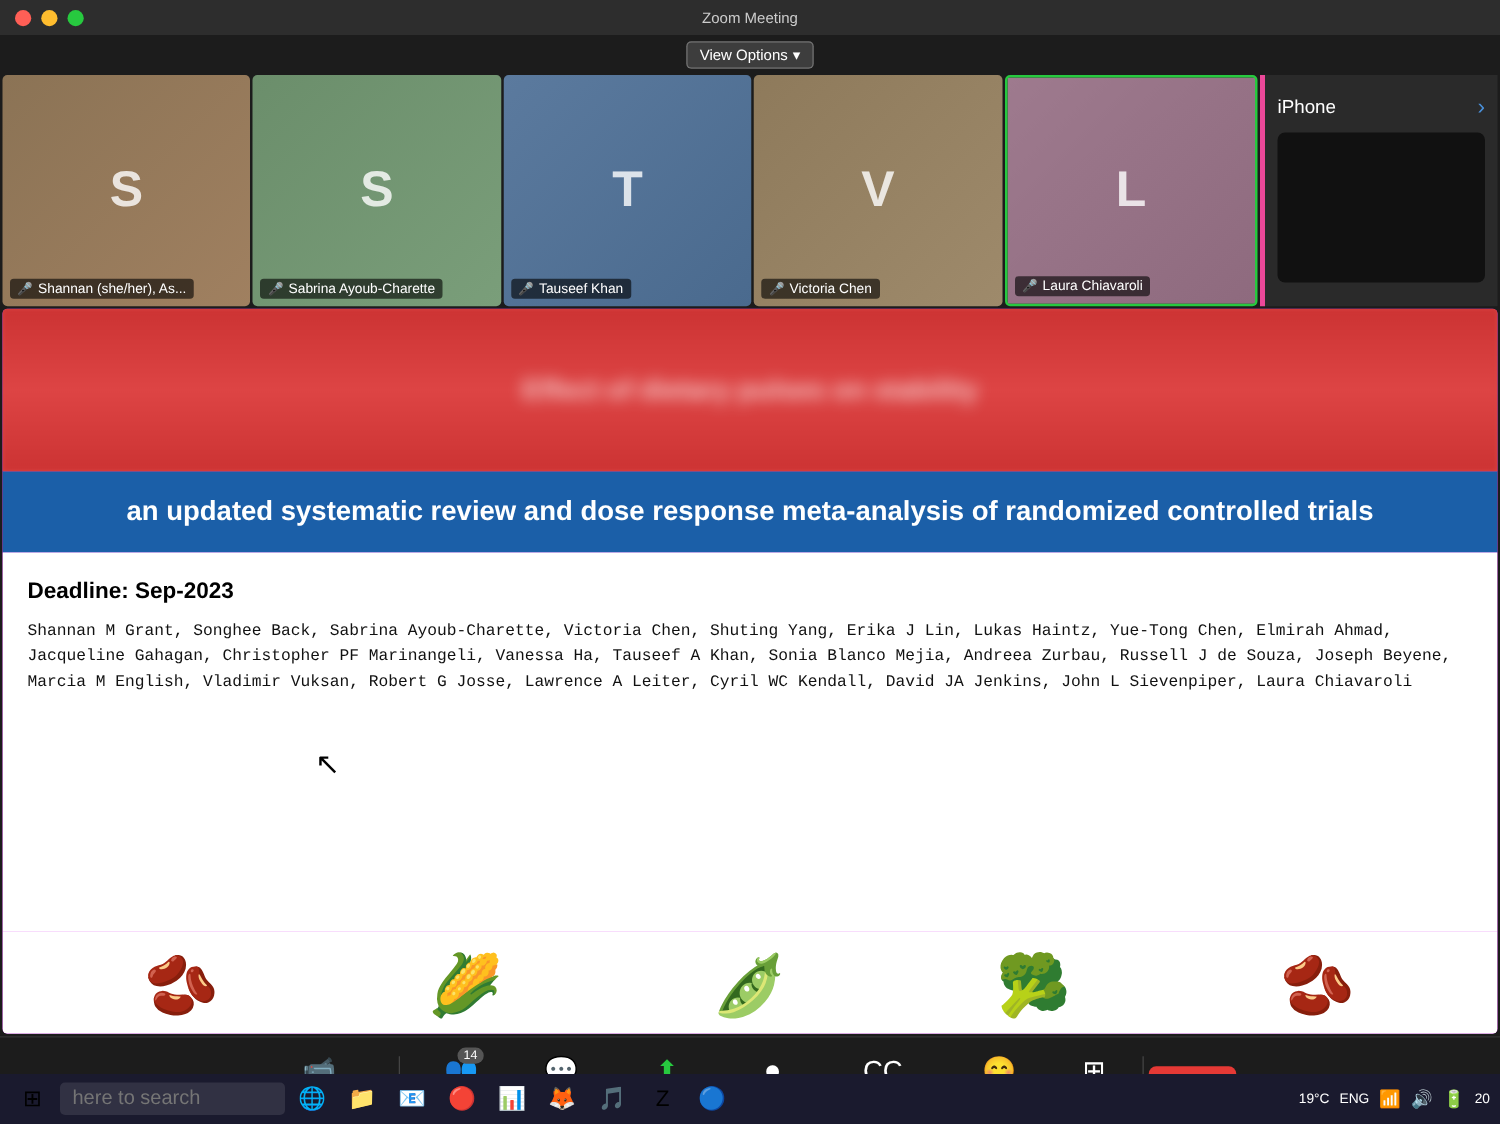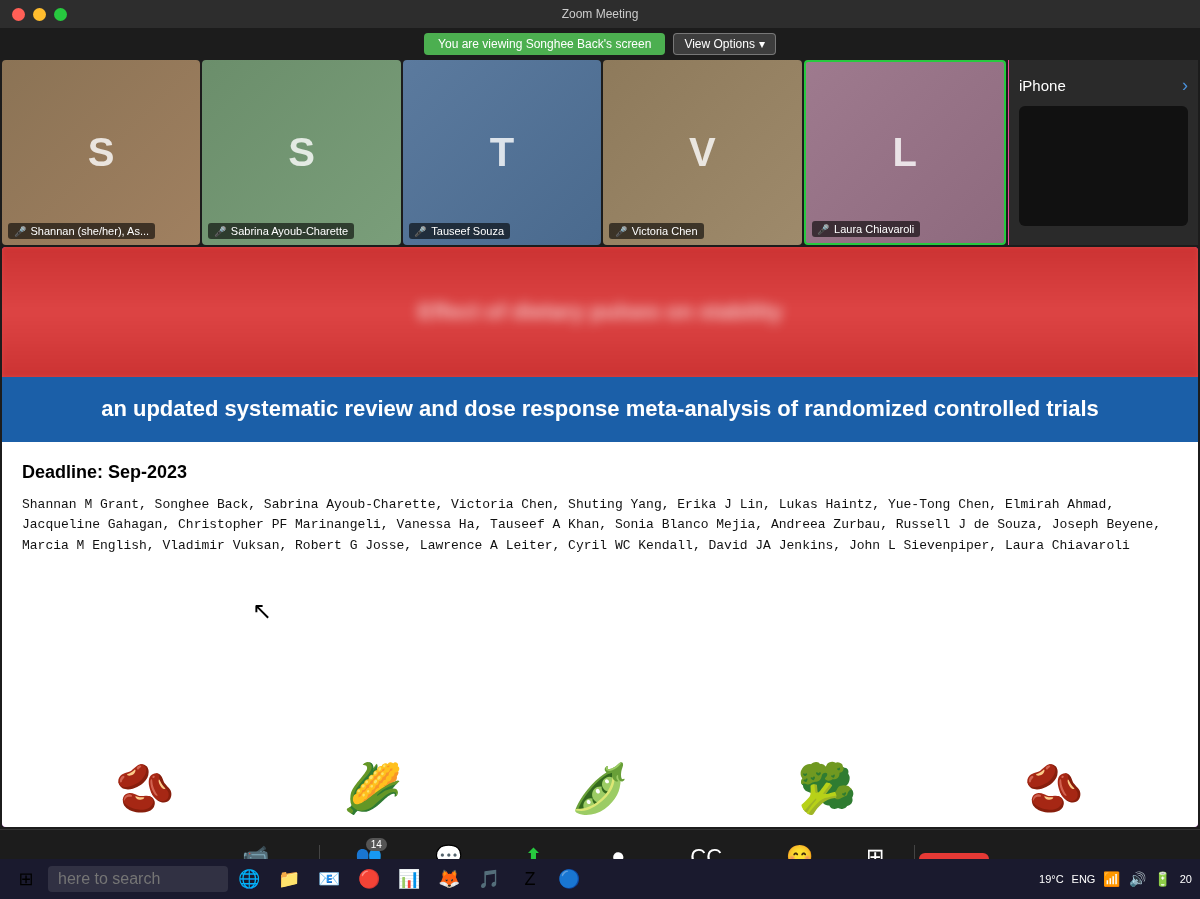--- a/index.html
+++ b/index.html
@@ -365,21 +365,21 @@
       height: 100%;
     }
 
     .right-panel {
       width: 190px;
       background: #2a2a2a;
       display: flex;
       flex-direction: column;
       align-items: center;
       padding: 15px 10px;
-      border-left: 1px solid #ec4899;
+      border-left: 4px solid #ec4899;
       gap: 10px;
     }
     .right-panel-title {
       color: white;
       font-size: 15px;
       font-weight: 500;
     }
     .right-panel-chevron {
       font-size: 18px;
       color: #4A90D9;
@@ -399,23 +399,20 @@
     <div class="traffic-light tl-red"></div>
     <div class="traffic-light tl-yellow"></div>
     <div class="traffic-light tl-green"></div>
   </div>
   <span class="title-bar-text">Zoom Meeting</span>
 </div>
 
 <div class="zoom-window">
 
   <div class="screen-share-bar">
-    <div class="share-notification">
-      <span>You are viewing Songhee Back's screen</span>
-    </div>
     <button class="view-options-btn">
       <span>View Options</span>
       <span>▾</span>
     </button>
   </div>
 
   <div class="participants-strip">
     <div class="participant-tile p1-bg">
       <div class="p-thumb">S</div>
       <div class="participant-label">
@@ -427,21 +424,21 @@
       <div class="p-thumb">S</div>
       <div class="participant-label">
         <span class="mic-icon">🎤</span>
         <span>Sabrina Ayoub-Charette</span>
       </div>
     </div>
     <div class="participant-tile p3-bg">
       <div class="p-thumb">T</div>
       <div class="participant-label">
         <span class="mic-icon">🎤</span>
-        <span>Tauseef Souza</span>
+        <span>Tauseef Khan</span>
       </div>
     </div>
     <div class="participant-tile p4-bg">
       <div class="p-thumb">V</div>
       <div class="participant-label">
         <span class="mic-icon">🎤</span>
         <span>Victoria Chen</span>
       </div>
     </div>
     <div class="participant-tile p5-bg active">

